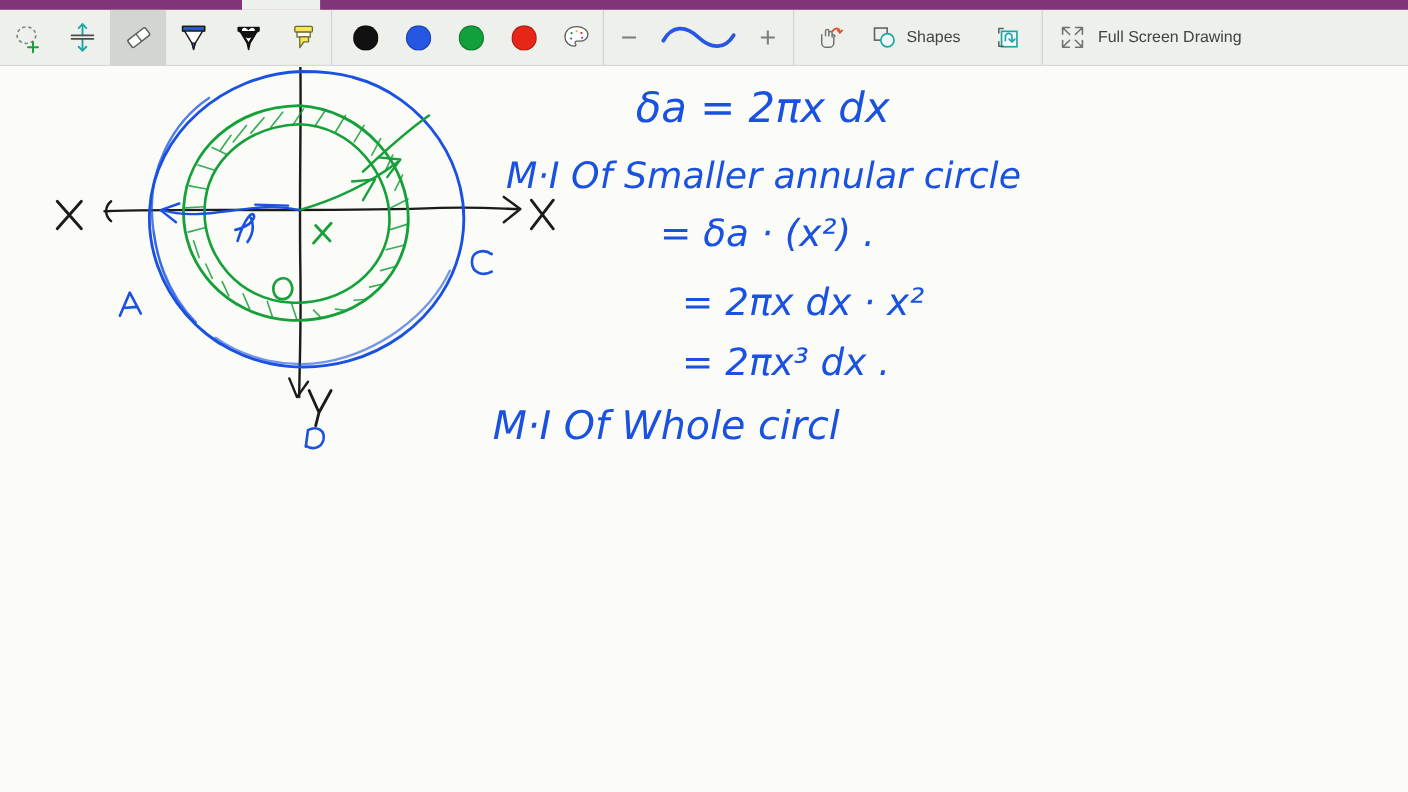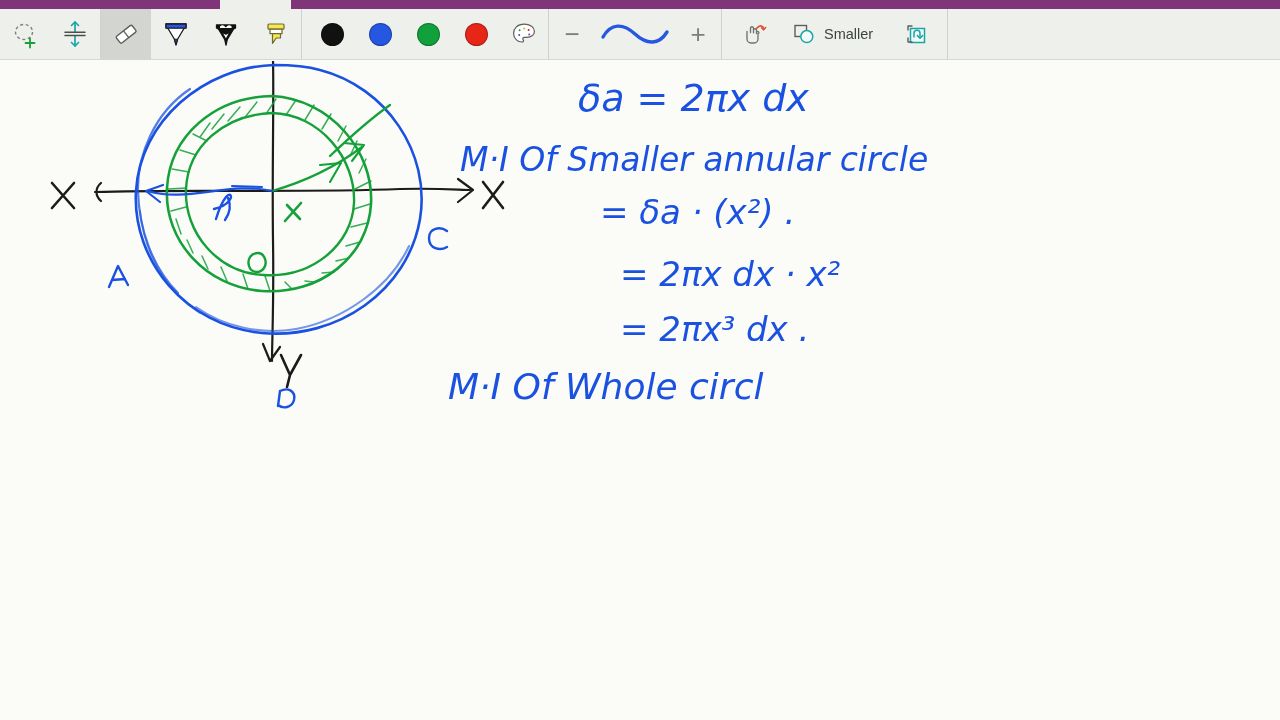--- a/index.html
+++ b/index.html
@@ -226,35 +226,46 @@
           <path d="M18.5 9.5 C22 5.5, 25.5 6.5, 25.5 10.5" fill="none" stroke="#e0522e" stroke-width="1.7" stroke-linecap="round"></path>
           <path d="M25.6 10.8 l-2 -2 M25.6 10.8 l2 -2.2" stroke="#e0522e" stroke-width="1.5" stroke-linecap="round"></path>
         </svg>
       </div>
 
       <div class="label-btn">
         <svg width="28" height="28" viewBox="0 0 28 28">
           <rect x="5" y="5.5" width="11.5" height="11" fill="none" stroke="#5b605c" stroke-width="1.4"></rect>
           <circle cx="16.8" cy="16.6" r="6" fill="#f3f9f9" stroke="#1aa6a6" stroke-width="1.5"></circle>
         </svg>
-        <span class="txt">Smaller</span>
+        <span class="txt">Shapes</span>
       </div>
 
       <div class="tbtn wide" title="Insert Image">
         <svg width="30" height="30" viewBox="0 0 30 30">
           <rect x="9.5" y="9.5" width="14" height="14" fill="#f3f9f9" stroke="#1aa6a6" stroke-width="1.5"></rect>
           <path d="M7 7 h4 M7 7 v4 M7 23 h4 M7 23 v-4" stroke="#5b605c" stroke-width="1.4" stroke-linecap="round"></path>
           <path d="M13 18.5 v-4.2 a3 3 0 0 1 6 0 v4.2" fill="none" stroke="#1aa6a6" stroke-width="1.5"></path>
           <path d="M16.4 16.6 L19 19.2 L21.6 16.6" fill="none" stroke="#1aa6a6" stroke-width="1.5" stroke-linecap="round" stroke-linejoin="round"></path>
         </svg>
       </div>
     </div>
 
     <div class="group-sep"></div>
 
+    <div class="tool-group">
+      <div class="label-btn" style="padding-left:14px;">
+        <svg width="26" height="26" viewBox="0 0 26 26">
+          <path d="M4 10.2 V4 h6.2 M4 4 l6.4 6.4" fill="none" stroke="#6e736f" stroke-width="1.45" stroke-linecap="round" stroke-linejoin="round"></path>
+          <path d="M15.8 4 H22 v6.2 M22 4 l-6.4 6.4" fill="none" stroke="#6e736f" stroke-width="1.45" stroke-linecap="round" stroke-linejoin="round"></path>
+          <path d="M4 15.8 V22 h6.2 M4 22 l6.4 -6.4" fill="none" stroke="#6e736f" stroke-width="1.45" stroke-linecap="round" stroke-linejoin="round"></path>
+          <path d="M22 15.8 V22 h-6.2 M22 22 l-6.4 -6.4" fill="none" stroke="#6e736f" stroke-width="1.45" stroke-linecap="round" stroke-linejoin="round"></path>
+        </svg>
+        <span class="txt" style="margin-left:10px;">Full Screen Drawing</span>
+      </div>
+    </div>
 
   </div>
 
   <div class="canvas">
     <svg width="1280" height="659" viewBox="0 0 1280 659">
 
       <g>
 
         <path class="ink ink-black" stroke-width="2.2" d="M95 131 C180 128, 300 132, 400 128 C440 127, 460 129, 470 129"></path>
 

